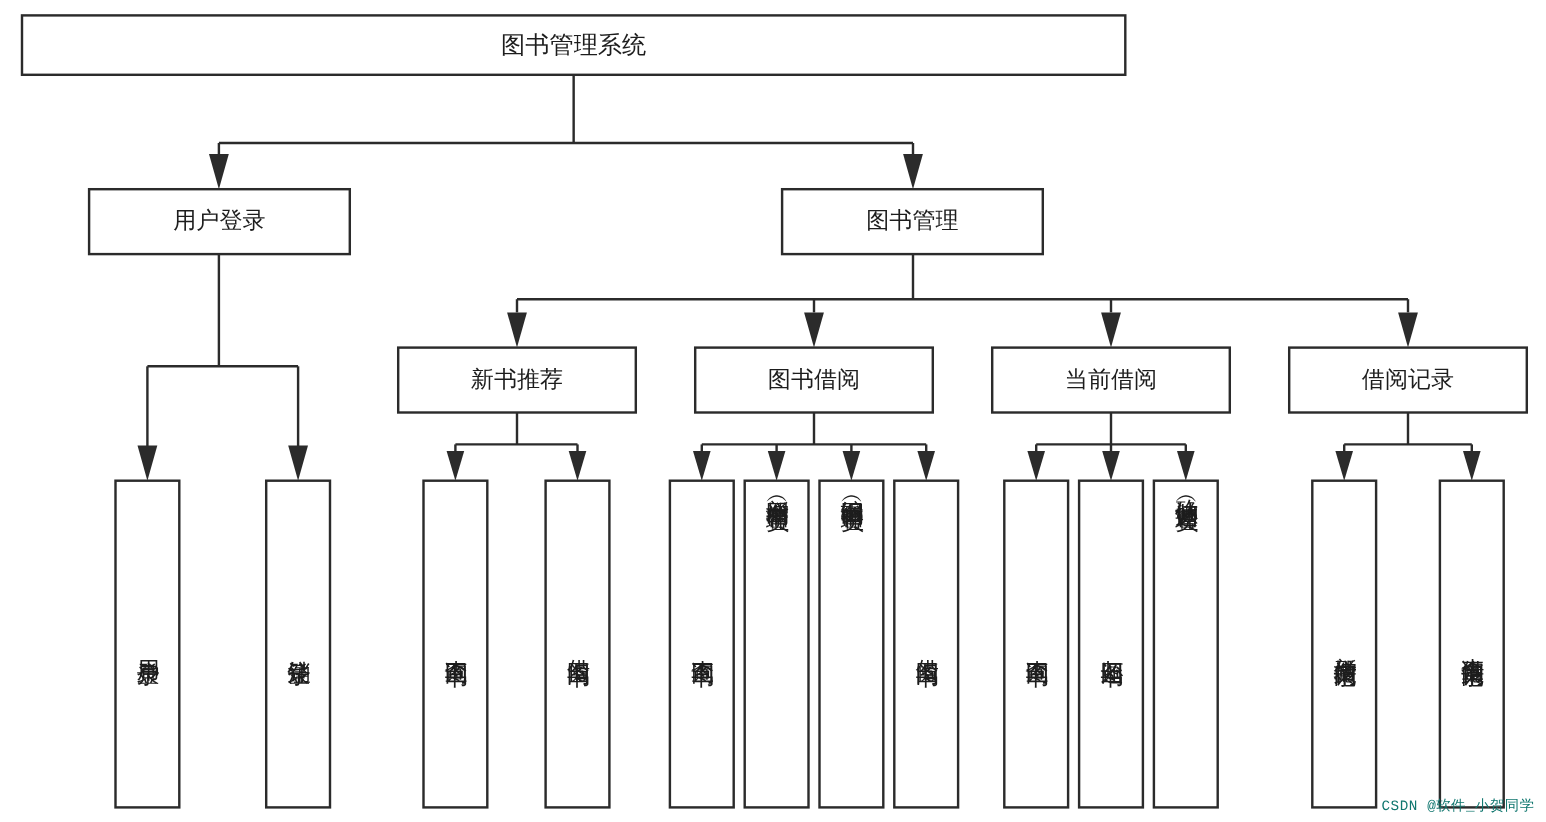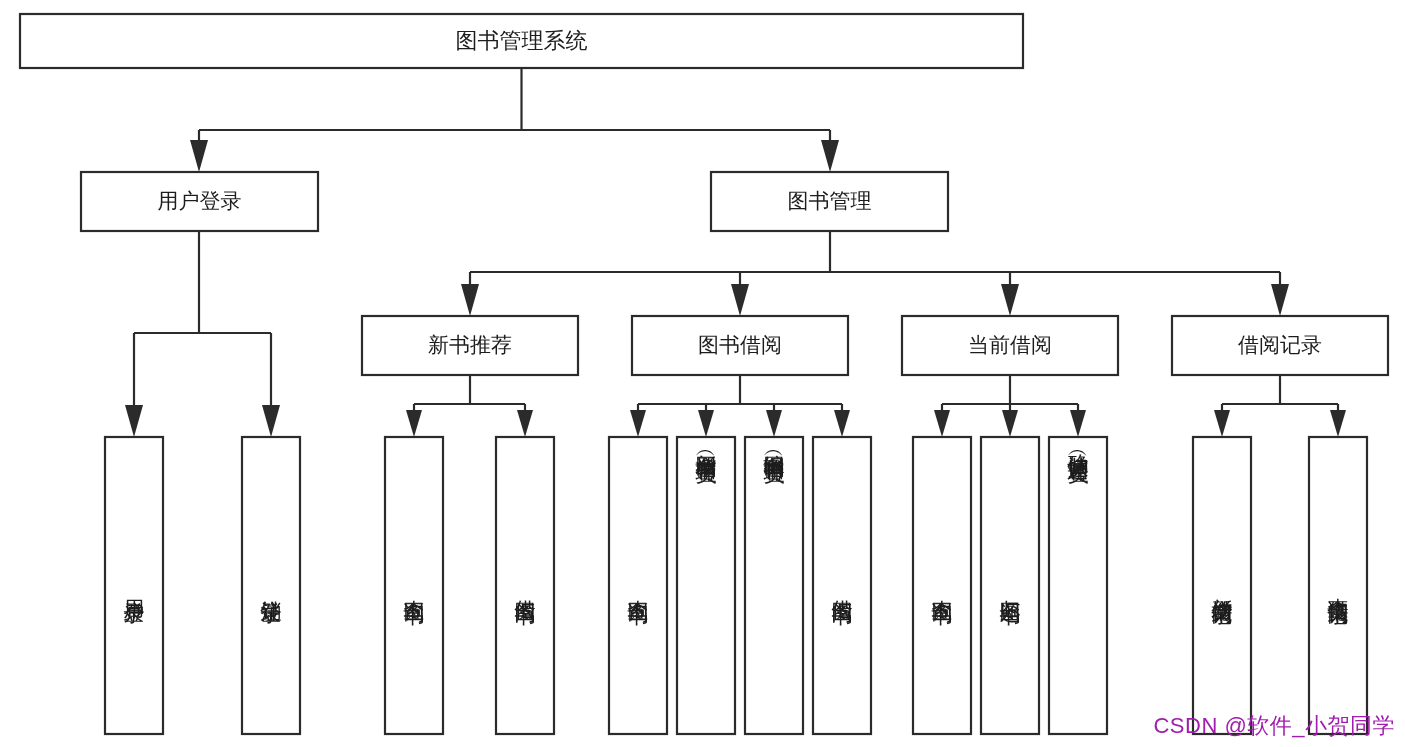--- a/index.html
+++ b/index.html
@@ -70,23 +70,23 @@
     line-height: 1.04;
     color: #1d1d1d;
     letter-spacing: 1.5px;
     white-space: nowrap;
     text-align: center;
   }
   .watermark {
     position: absolute;
     right: 10px;
     bottom: 6px;
-    font-family: Liberation Sans, sans-serif;
-    font-size: 22px;
-    color: #a21caf;
+    font-family: Liberation Mono, monospace;
+    font-size: 13px;
+    color: #0f766e;
     letter-spacing: 0.5px;
     white-space: nowrap;
   }
 </style>
 </head>
 <body>
 
 <div id="diagram-root">
 
   <svg class="flow" viewBox="0 0 1405 747" xmlns="http://www.w3.org/2000/svg">

